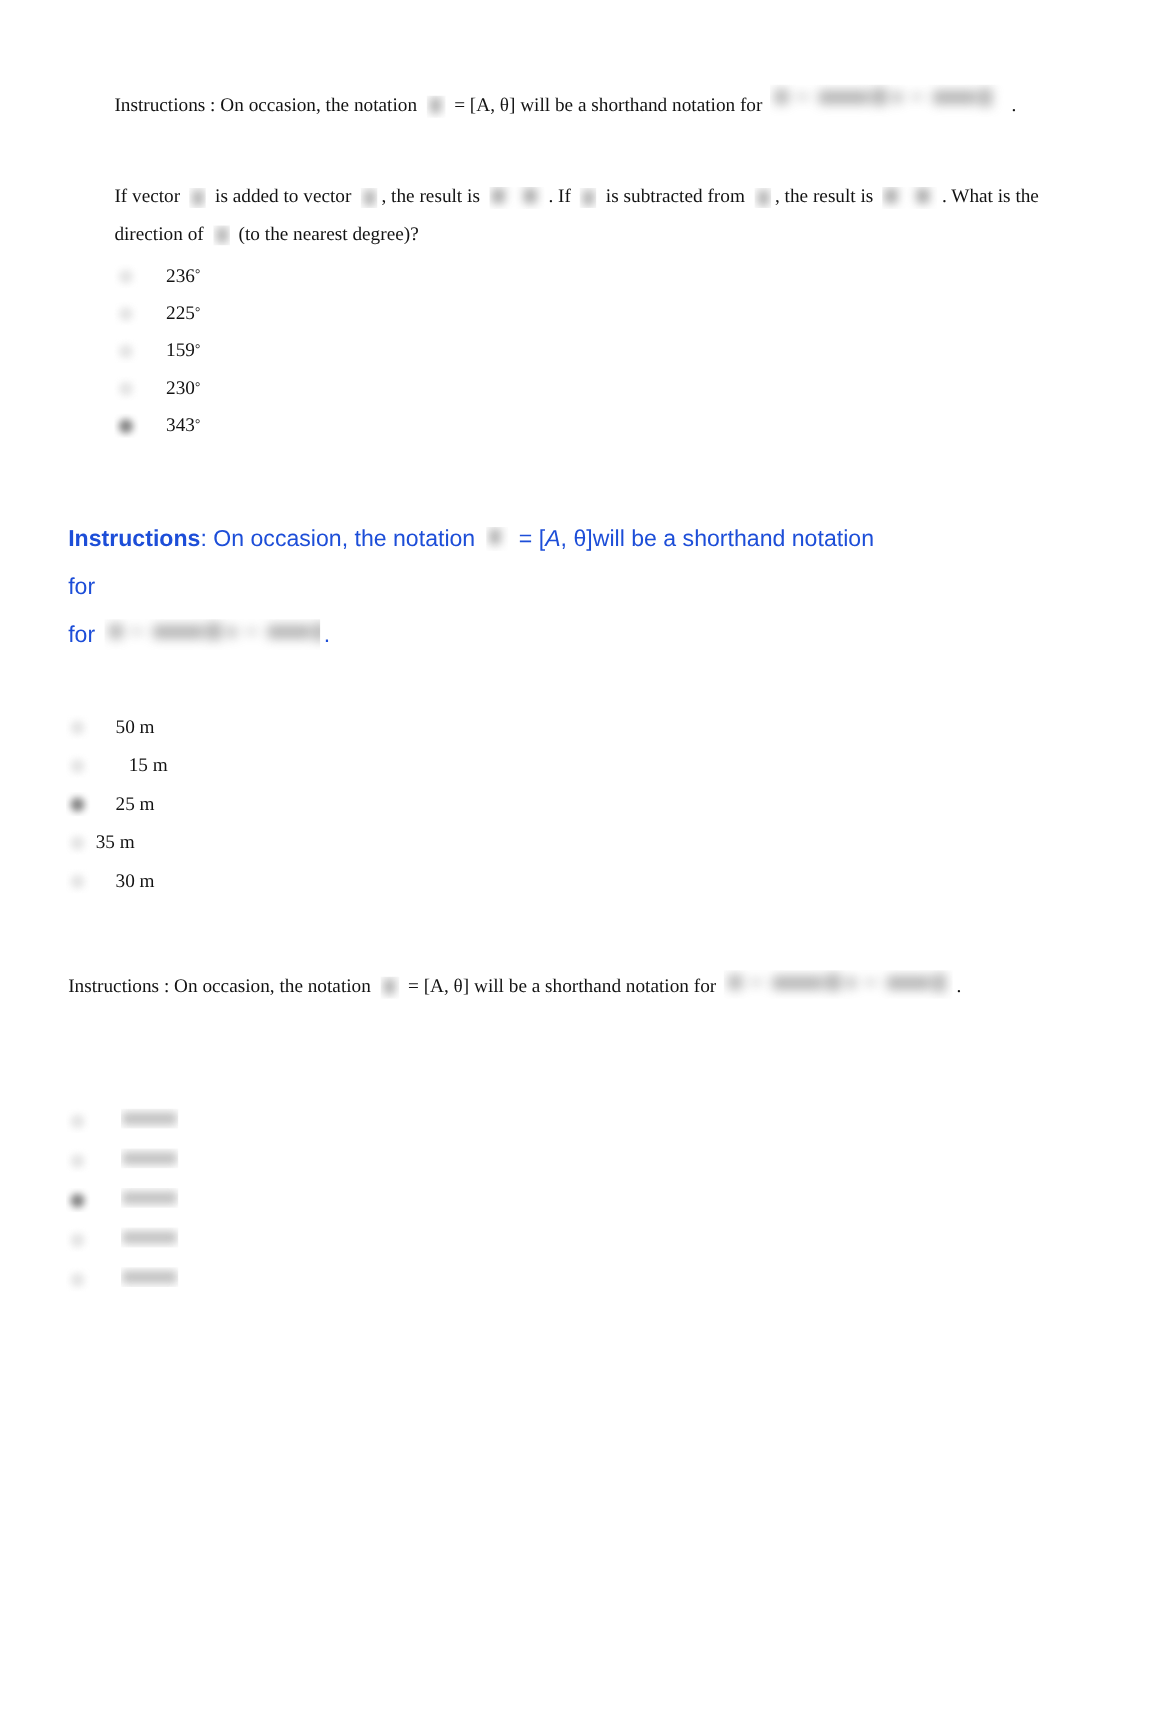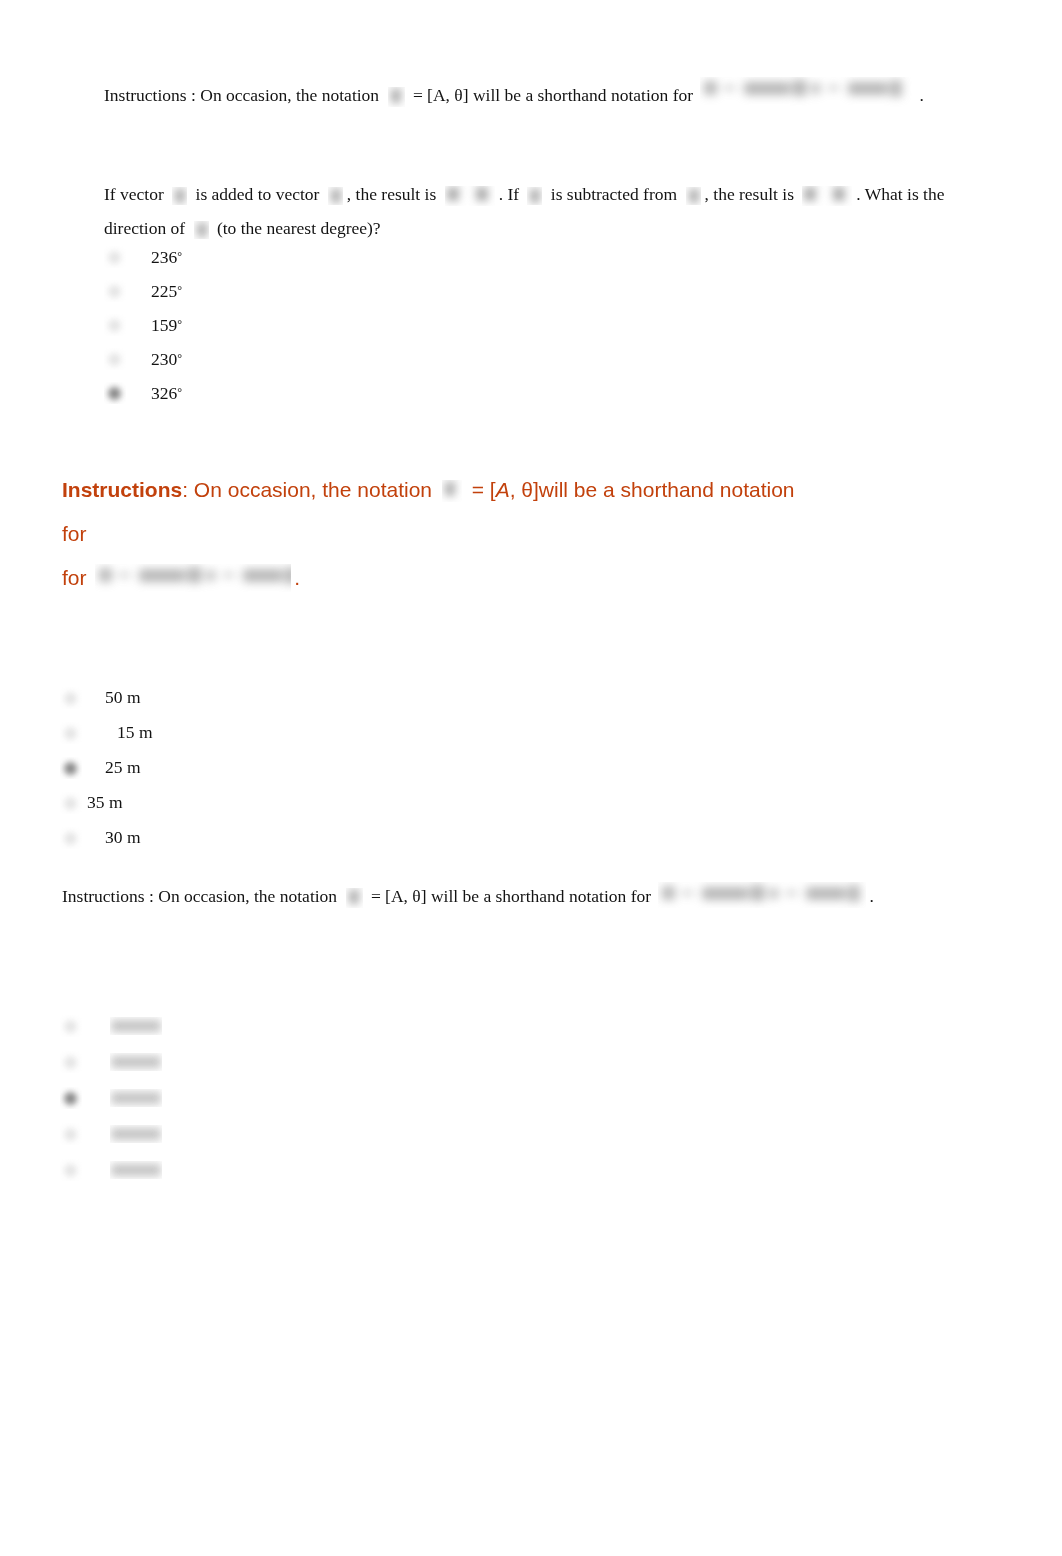--- a/index.html
+++ b/index.html
@@ -31,21 +31,21 @@
     line-height: 34px;
     color: #131313;
     text-align: left;
   }
 
   .sans-block {
     position: absolute;
     font-family: "Liberation Sans", "DejaVu Sans", sans-serif;
     font-size: 21px;
     line-height: 44px;
-    color: #c2410c;
+    color: #1d4ed8;
   }
   .sans-block b { font-weight: bold; }
   .sans-block .ital { font-style: italic; }
 
   
   .blur-img {
     display: inline-block;
     vertical-align: middle;
     position: relative;
     overflow: hidden;
@@ -108,21 +108,20 @@
 
   
   .answer-list {
     position: absolute;
     margin: 0;
     padding: 0;
     list-style: none;
   }
   .answer-item {
     display: flex;
-    align-items: center;
     height: 34px;
   }
   .radio {
     position: relative;
     width: 22px;
     height: 22px;
     flex: none;
     overflow: hidden;
   }
   .radio i {
@@ -179,21 +178,21 @@
           <span class="f2"></span>
           <span class="f3"></span>
           <span class="f4"></span>
           <span class="f5"></span>
           <span class="f6"></span>
           <span class="f7"></span>
           <span class="f8"></span>
         </span></span><span>.</span>
   </div>
 
-  <div class="serif-block" style="left:104px; top:177px; width:872px;">
+  <div class="serif-block" style="left:104px; top:161px; width:872px;">
     <span>If vector </span><span class="blur-img vec vec-sm"><span class="ink">
           <span class="b1"></span>
           <span class="b2"></span>
         </span></span><span> is added to vector </span><span class="blur-img vec vec-sm"><span class="ink">
           <span class="b1"></span>
           <span class="b2"></span>
         </span></span><span>, the result is </span><span class="blur-img vec-pair"><span class="ink">
           <span class="p1"></span>
           <span class="p2"></span>
           <span class="p3"></span>
@@ -237,21 +236,21 @@
     <li class="answer-item">
       <span class="radio">
           <i></i>
         </span>
       <span class="answer-label" style="margin-left:25px;"><span>230</span><span class="deg">°</span></span>
     </li>
     <li class="answer-item">
       <span class="radio selected">
           <i></i>
         </span>
-      <span class="answer-label" style="margin-left:25px;"><span>326</span><span class="deg">°</span></span>
+      <span class="answer-label" style="margin-left:25px;"><span>343</span><span class="deg">°</span></span>
     </li>
   </ul>
 
   <div class="sans-block" style="left:62px; top:468px; width:760px;">
     <b>Instructions</b><span>: </span><span>On occasion, the notation </span><span class="blur-img vec vec-lg"><span class="ink">
           <span class="b1"></span>
           <span class="b2"></span>
         </span></span><span> = [</span><span class="ital">A</span><span>, </span><span>θ</span><span>]will be a shorthand notation for </span><br><span>for </span><span class="blur-img formula formula-sans"><span class="ink">
           <span class="f1"></span>
           <span class="f2"></span>
@@ -259,21 +258,21 @@
           <span class="f4"></span>
           <span class="f5"></span>
           <span class="f6"></span>
           <span class="f7"></span>
           <span class="f8"></span>
         </span></span><span>.</span>
   </div>
 
 
   <ul class="answer-list" style="left:60px; top:650px;">
-    <li class="answer-item" style="height:35px;margin-top:30px;">
+    <li class="answer-item" style="height:35px;">
       <span class="radio">
           <i></i>
         </span>
       <span class="answer-label" style="margin-left:23px;">50 m</span>
     </li>
     <li class="answer-item" style="height:35px;">
       <span class="radio">
           <i></i>
         </span>
       <span class="answer-label" style="margin-left:35px;">15 m</span>

